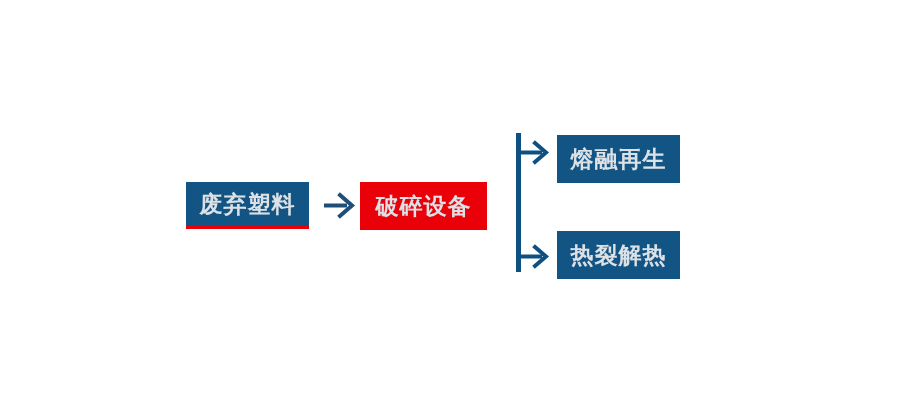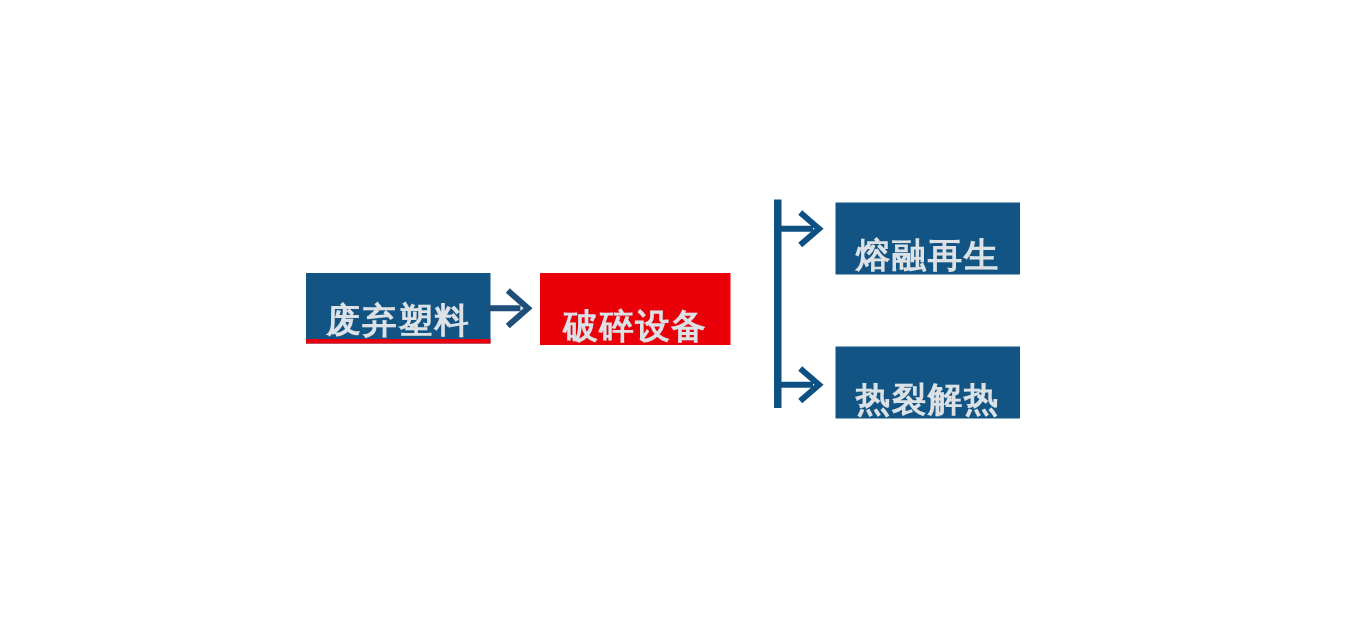--- a/index.html
+++ b/index.html
@@ -19,38 +19,38 @@
     width: 900px;
     height: 411px;
     background: #ffffff;
   }
 
   
   .node {
     position: absolute;
     box-sizing: border-box;
     display: flex;
-    align-items: flex-end;
+    align-items: center;
     justify-content: center;
     color: #dce1e6;
     font-size: 23px;
     font-weight: 700;
     letter-spacing: 1px;
     line-height: 1;
     white-space: nowrap;
     user-select: none;
   }
 
   .node-label {
     display: block;
   }
 
   
   #node-waste-plastic {
-    left: 204px;
+    left: 186px;
     top: 182px;
     width: 123px;
     height: 47px;
     background: #125584;
     border-bottom: 3px solid #e8000a;
   }
 
   
   #node-crushing-equipment {
     left: 360px;

